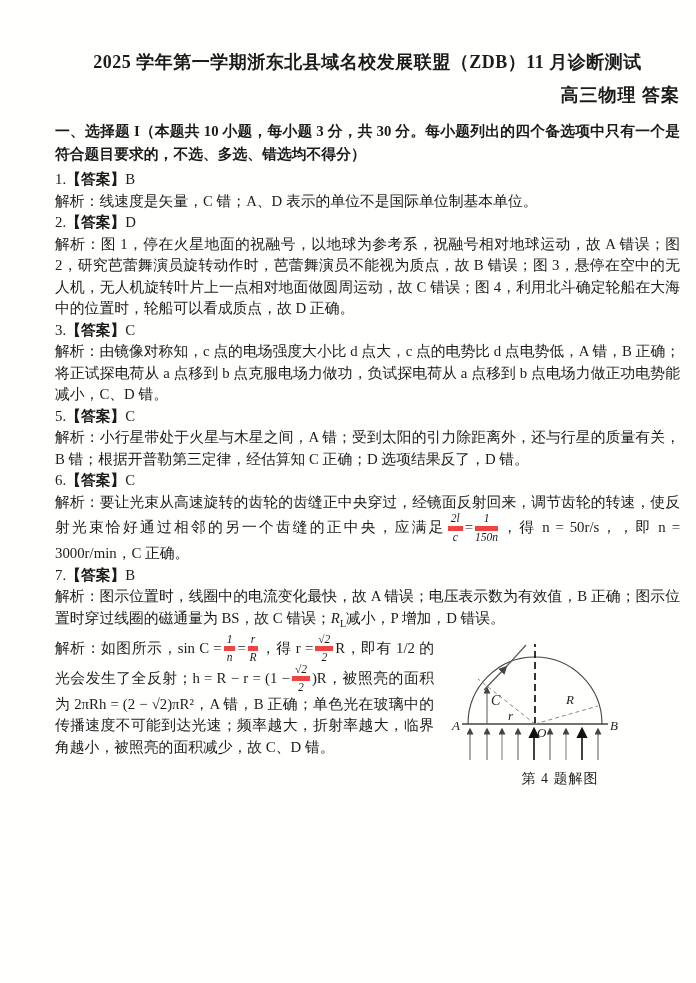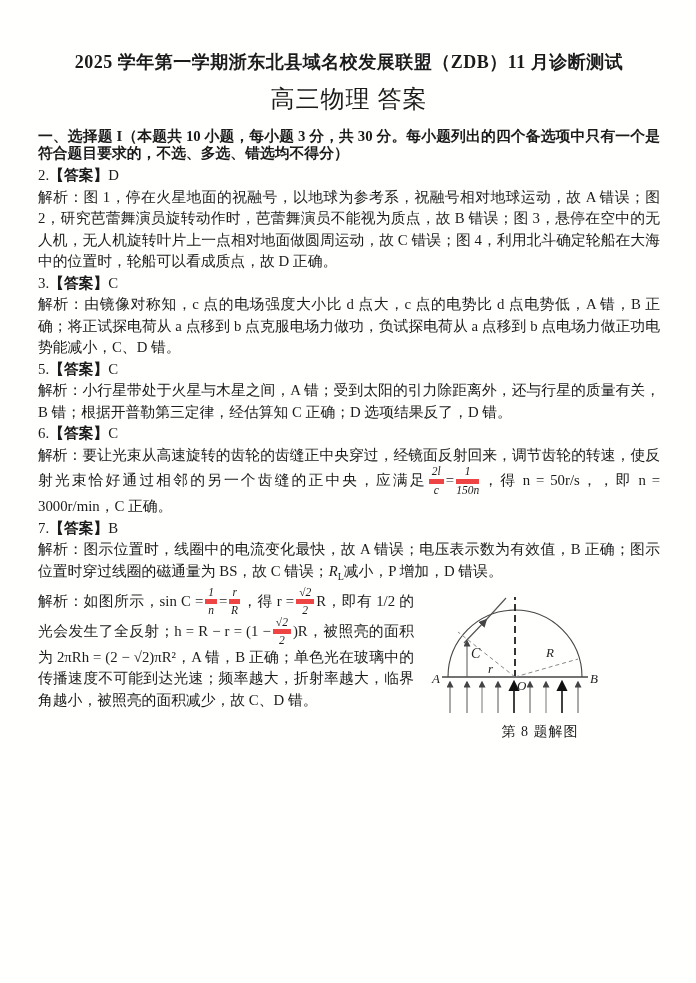--- a/index.html
+++ b/index.html
@@ -3,31 +3,31 @@
 <meta charset="utf-8">
 <style>
   html,body{margin:0;padding:0;}
   body{
     width:696px;height:983px;
     background:#fffffe;
     color:#1b1b1b;
     font-family:"Liberation Serif","DejaVu Serif",serif;
     overflow:hidden;
   }
-  .page{padding:50px 36px 0 38px;box-sizing:border-box;}
+  .page{padding:50px 16px 0 38px;box-sizing:border-box;margin-left:17px;}
   .title{
     font-size:18px;font-weight:bold;text-align:center;
     margin:0 0 9px 0;letter-spacing:.5px;
   }
   .subtitle{
-    font-size:24px;font-weight:normal;text-align:center;
+    font-size:18px;font-weight:bold;text-align:right;
     margin:0 0 13px 0;letter-spacing:1px;
   }
   .section-heading{
-    font-size:14.8px;font-weight:bold;line-height:17px;
+    font-size:14.8px;font-weight:bold;line-height:23px;
     text-align:justify;margin:0 0 3px 0;
   }
   .line{
     font-size:14.8px;line-height:21.5px;margin:0;
     text-align:justify;
   }
   .ans-label .tag{font-weight:bold;}
   .item{margin:0;}
   .frac{
     display:inline-block;vertical-align:-9px;text-align:center;
@@ -47,20 +47,24 @@
 </head>
 <body>
 
 <div class="page">
 
   <h1 class="title">2025 学年第一学期浙东北县域名校发展联盟（ZDB）11 月诊断测试</h1>
   <h2 class="subtitle">高三物理 答案</h2>
 
   <p class="section-heading">一、选择题 I（本题共 10 小题，每小题 3 分，共 30 分。每小题列出的四个备选项中只有一个是符合题目要求的，不选、多选、错选均不得分）</p>
 
+  <div class="item">
+    <p class="line ans-label"><span>1.</span><span class="tag">【答案】</span><span>B</span></p>
+    <p class="line">解析：线速度是矢量，C 错；A、D 表示的单位不是国际单位制基本单位。</p>
+  </div>
 
   <div class="item">
     <p class="line ans-label"><span>2.</span><span class="tag">【答案】</span><span>D</span></p>
     <p class="line">解析：图 1，停在火星地面的祝融号，以地球为参考系，祝融号相对地球运动，故 A 错误；图 2，研究芭蕾舞演员旋转动作时，芭蕾舞演员不能视为质点，故 B 错误；图 3，悬停在空中的无人机，无人机旋转叶片上一点相对地面做圆周运动，故 C 错误；图 4，利用北斗确定轮船在大海中的位置时，轮船可以看成质点，故 D 正确。</p>
   </div>
 
   <div class="item">
     <p class="line ans-label"><span>3.</span><span class="tag">【答案】</span><span>C</span></p>
   </div>
 
@@ -119,20 +123,20 @@
         <line x1="142" y1="136" x2="142" y2="105" stroke="#111" stroke-width="1.6" marker-end="url(#arrdark)"></line>
         <line x1="158" y1="136" x2="158" y2="105" stroke="#555" stroke-width="1" marker-end="url(#arr)"></line>
 
         <text x="12" y="106" font-size="13" font-style="italic" fill="#222">A</text>
         <text x="170" y="106" font-size="13" font-style="italic" fill="#222">B</text>
         <text x="97" y="113" font-size="13" font-style="italic" fill="#222">O</text>
         <text x="51" y="81" font-size="14" font-style="italic" fill="#222">C</text>
         <text x="68" y="96" font-size="13" font-style="italic" fill="#222">r</text>
         <text x="126" y="80" font-size="13" font-style="italic" fill="#222">R</text>
       </svg>
-      <div class="fig-caption">第 8 题解图</div>
+      <div class="fig-caption">第 4 题解图</div>
     </div>
     <p class="line"><span>解析：如图所示，sin C =</span><span class="frac"><span class="num">1</span><span class="den">n</span></span><span>=</span><span class="frac"><span class="num">r</span><span class="den">R</span></span><span>，得 r =</span><span class="frac"><span class="num">√2</span><span class="den">2</span></span><span>R，即有 1/2 的光会发生了全反射；h = R − r = (1 −</span><span class="frac"><span class="num">√2</span><span class="den">2</span></span><span>)R，被照亮的面积为 2πRh = (2 − √2)πR²，A 错，B 正确；单色光在玻璃中的传播速度不可能到达光速；频率越大，折射率越大，临界角越小，被照亮的面积减少，故 C、D 错。</span></p>
     <div class="clear"></div>
   </div>
 
 
 </div>
 
 </body></html>

